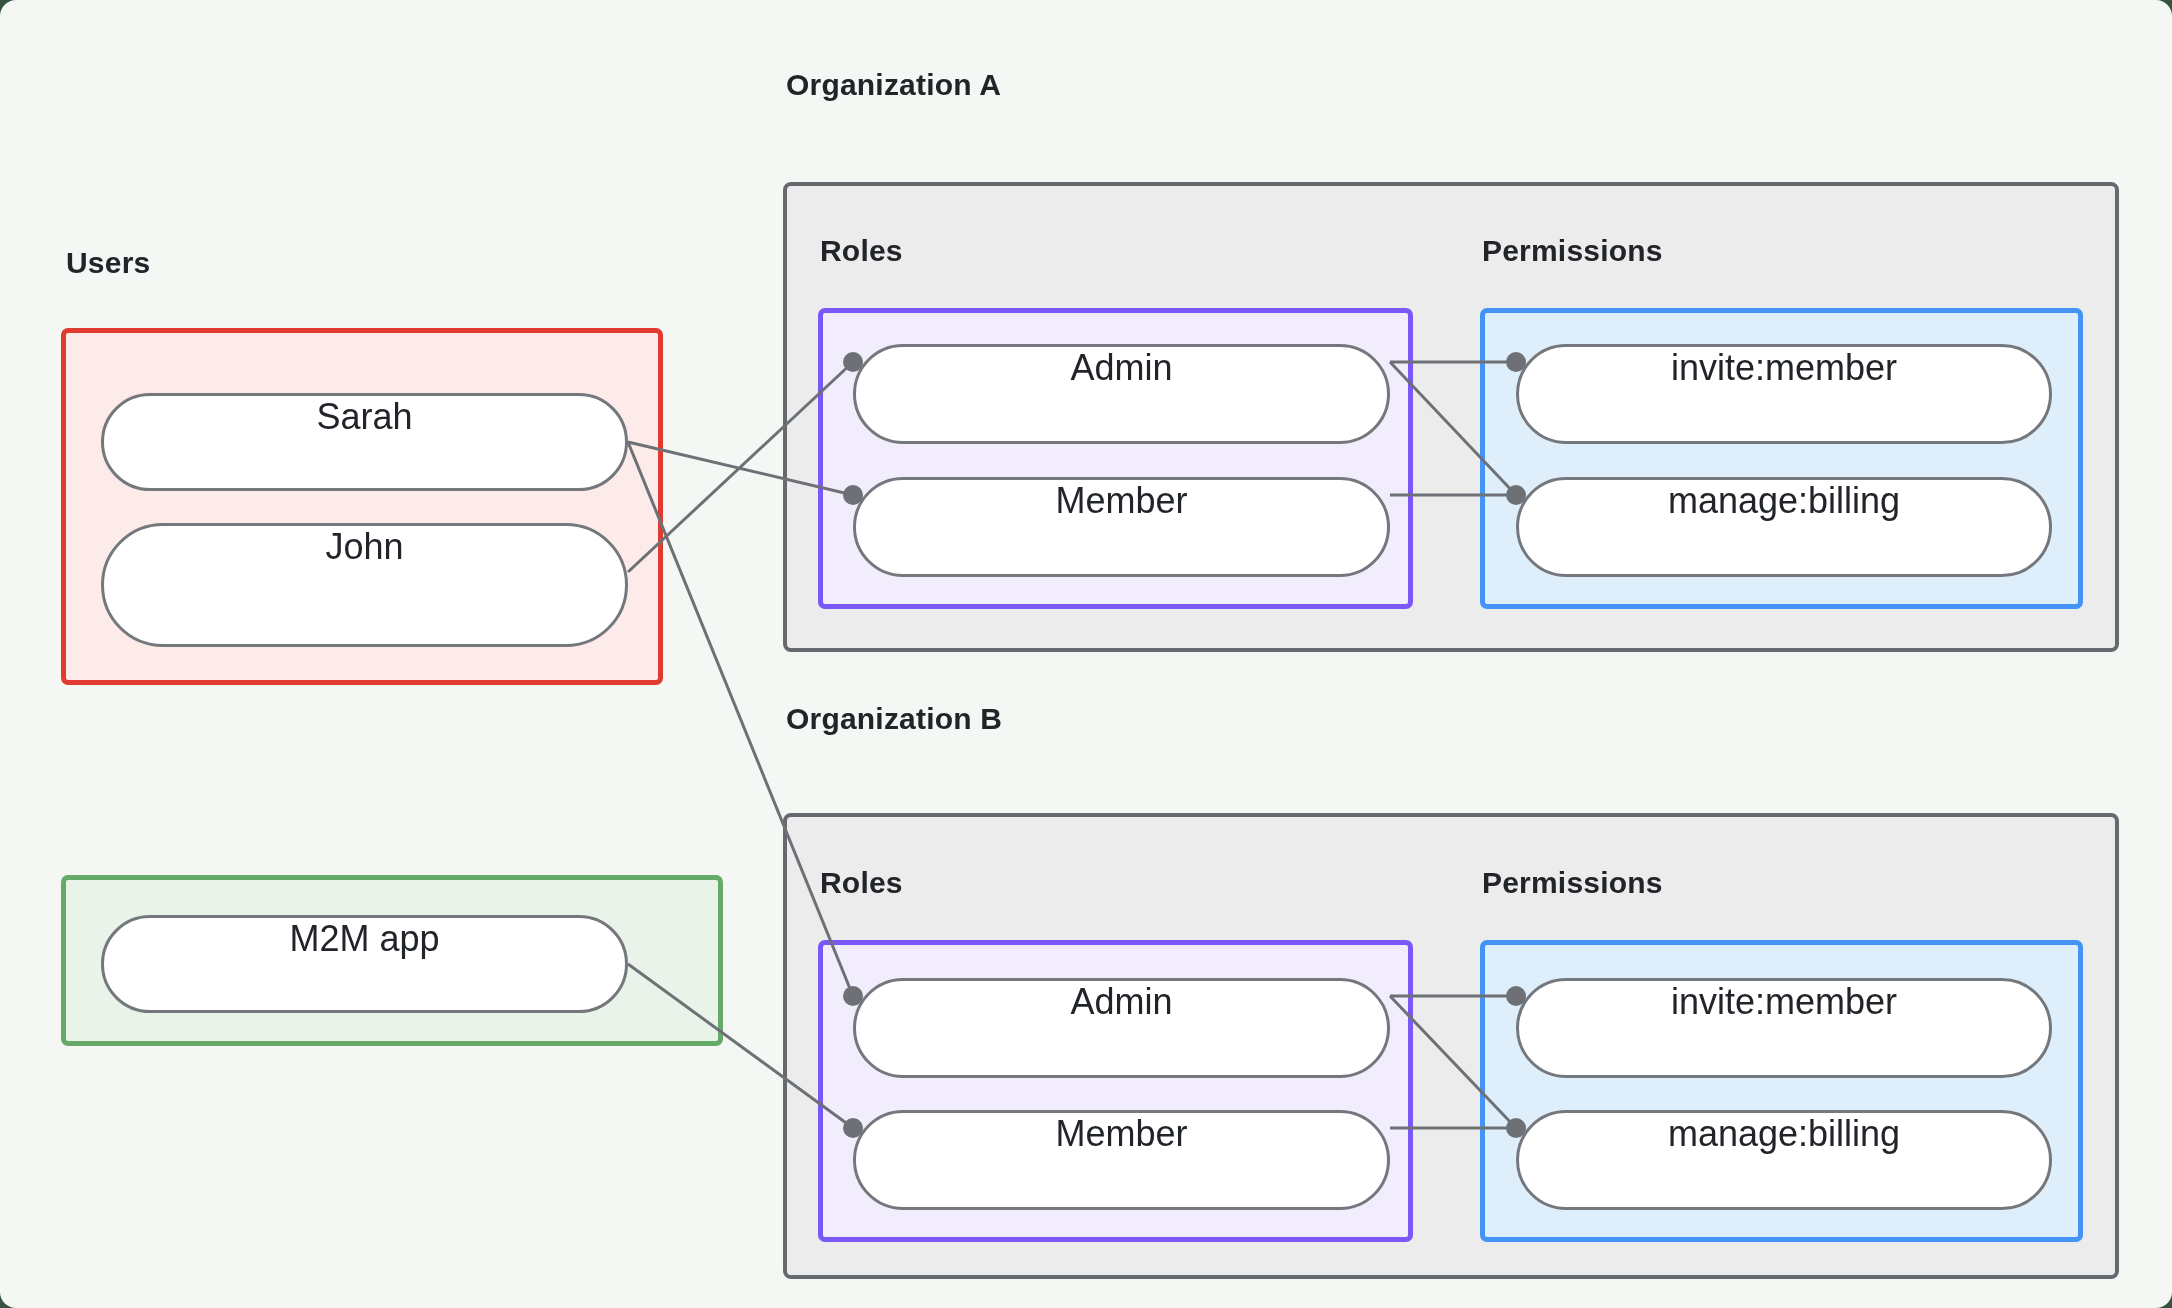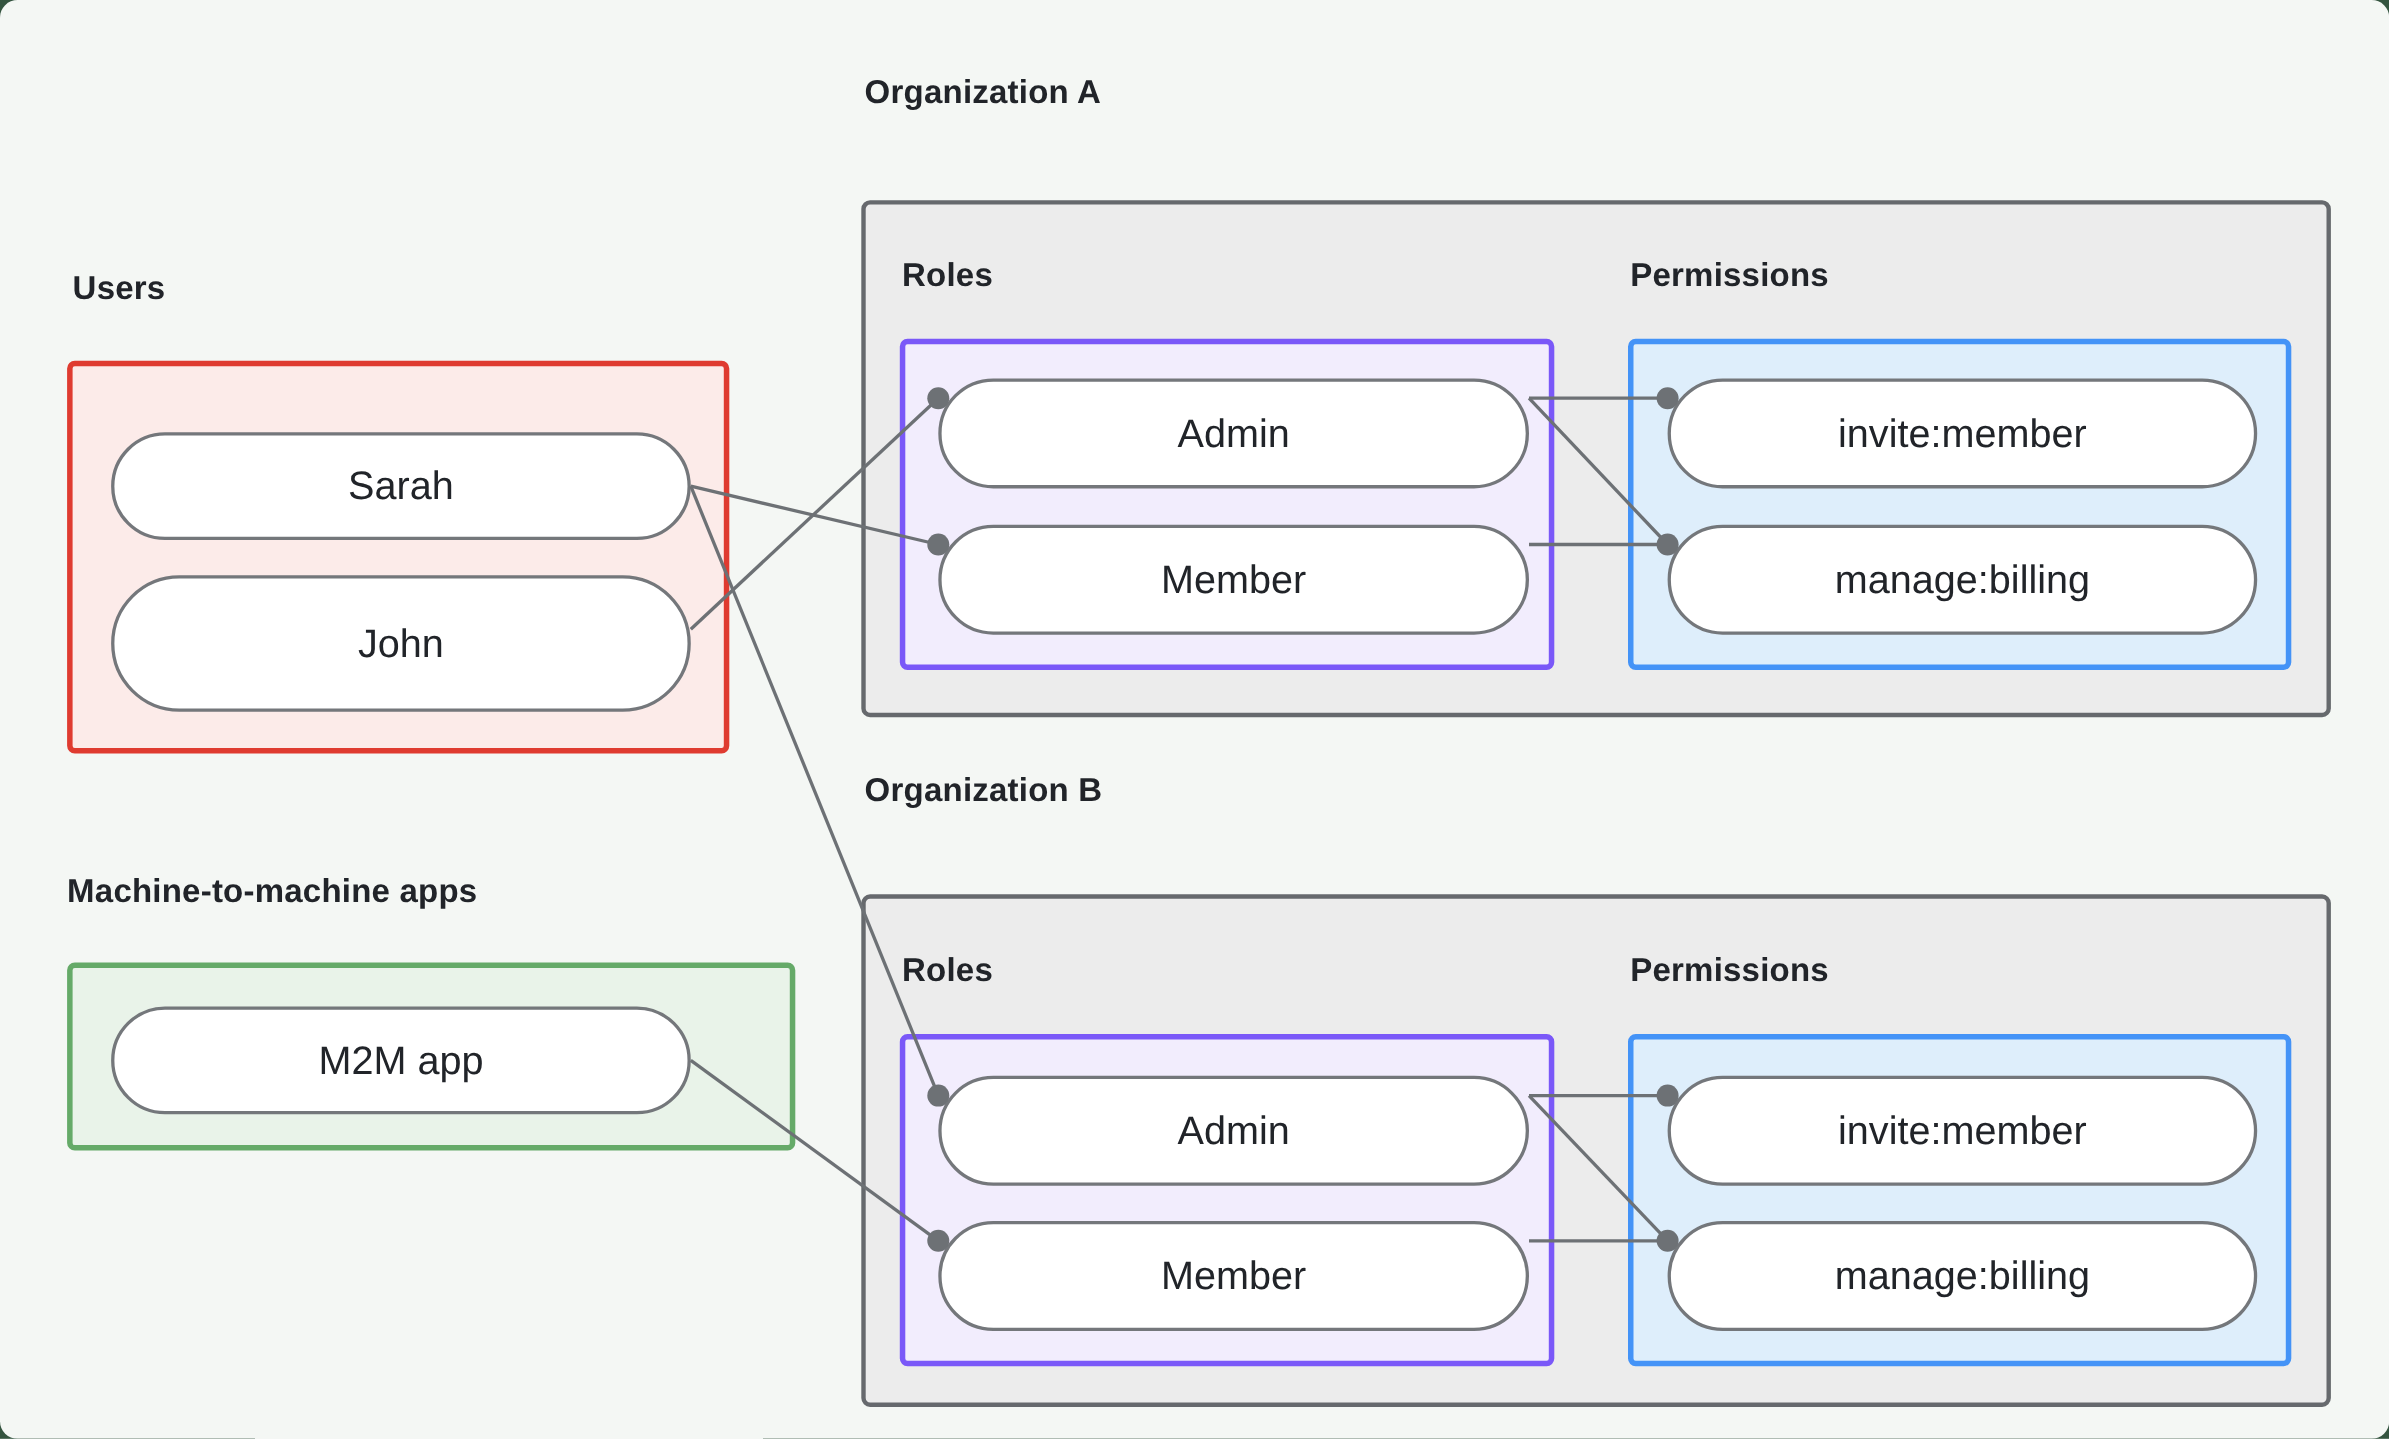--- a/index.html
+++ b/index.html
@@ -35,42 +35,41 @@
   }
   .users-box{background:var(--users_fill,#fcebe9);border-color:var(--users_border,#df3b30);}
   .m2m-box{background:var(--m2m_fill,#e9f3e9);border-color:var(--m2m_border,#65aa68);}
   .roles-box{background:var(--roles_fill,#f2edfd);border-color:var(--roles_border,#7a58f8);}
   .perms-box{background:var(--permissions_fill,#deeefb);border-color:var(--permissions_border,#4493f7);}
   .pill{
     position:absolute;box-sizing:border-box;
     background:var(--pill_fill,#ffffff);
     border:3px solid var(--pill_border,#74777b);
     border-radius:999px;
-    display:flex;align-items:center;justify-content:center;
+    display:flex;justify-content:center;
     font-size:36px;color:var(--text,#212429);
     white-space:nowrap;
   }
   .edges{position:absolute;inset:0;pointer-events:none;}
 </style>
 </head>
 <body>
 
 <div class="canvas">
 
   <div class="label" style="left:66px;top:240px">Users</div>
   <div class="group-box users-box" style="left:61px;top:328px;width:602px;height:357px">
     <div class="pill" style="left:35px;top:60px;width:527px;height:98px">
       <span>Sarah</span>
     </div>
     <div class="pill" style="left:35px;top:190px;width:527px;height:124px">
       <span>John</span>
     </div>
   </div>
 
-  <div class="label" style="left:61px;top:788px">Machine-to-machine apps</div>
   <div class="group-box m2m-box" style="left:61px;top:875px;width:662px;height:171px">
     <div class="pill" style="left:35px;top:35px;width:527px;height:98px">
       <span>M2M app</span>
     </div>
   </div>
 
   <div class="label" style="left:786px;top:62px">Organization A</div>
   <div class="panel" style="left:783px;top:150px;width:1336px;height:470px">
     <div class="label" style="left:33px;top:42px">Roles</div>
     <div class="label" style="left:695px;top:42px">Permissions</div>

